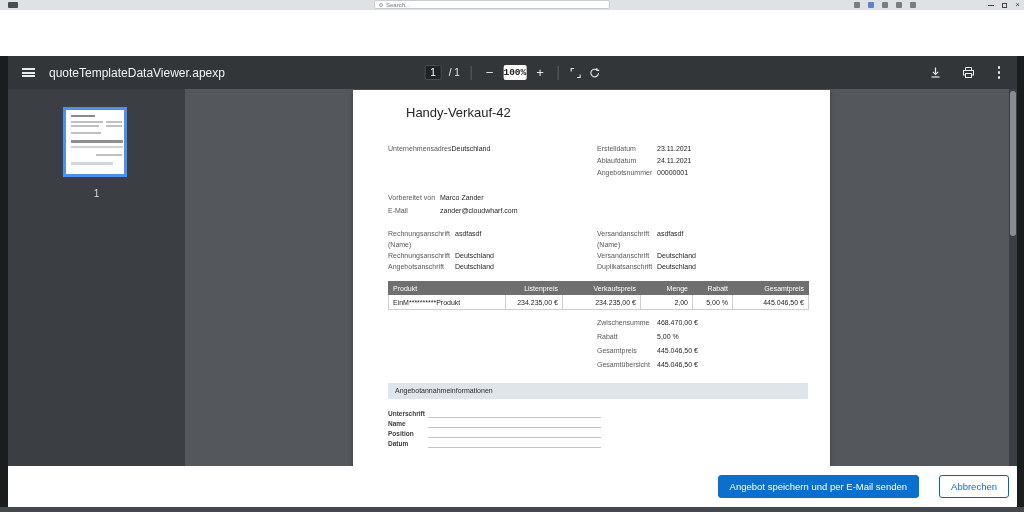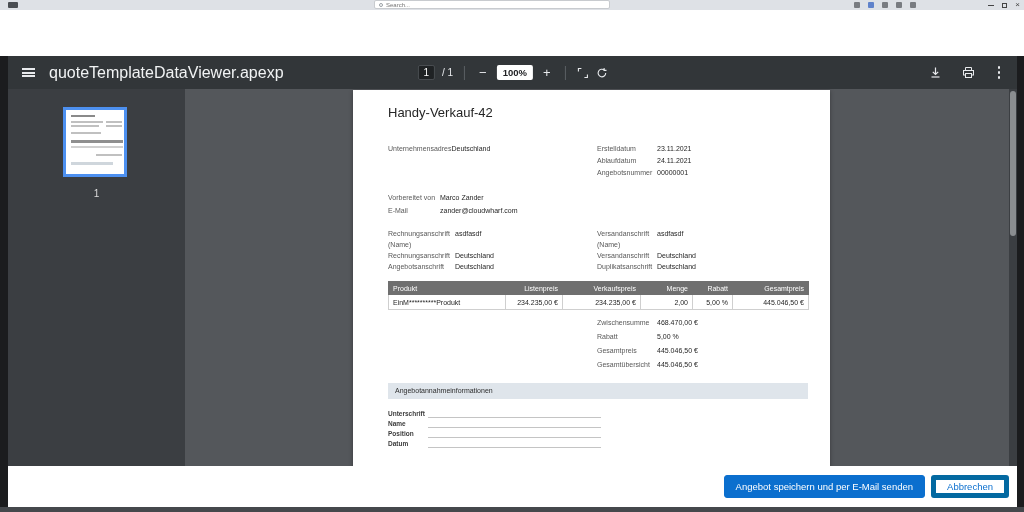--- a/index.html
+++ b/index.html
@@ -26,48 +26,48 @@
   
   .modal-header { position:absolute; top:10px; left:0; width:100%; height:46px; background:#fff; }
   .modal-title { text-align:center; line-height:46px; font-size:14px; color:#3e3e3c; }
 
   
   .pdf-toolbar { position:absolute; top:56px; left:8px; width:1009px; height:33px; background:#323639;
                  display:flex; align-items:center; padding:0 14px; color:#e8eaed; }
   .hamburger { width:13px; height:9px; border-top:2px solid #e8eaed; border-bottom:2px solid #e8eaed;
                position:relative; margin-right:14px; cursor:pointer; }
   .hamburger::after { content:""; position:absolute; left:0; right:0; top:2px; height:2px; background:#e8eaed; }
-  .filename { font-size:16px; color:#f1f3f4; }
+  .filename { font-size:12px; color:#f1f3f4; }
   .tb-center { position:absolute; left:50%; transform:translateX(-50%); display:flex; align-items:center; gap:7px; }
   .page-box { background:#1f2224; border:1px solid #494d51; border-radius:2px; min-width:9px; text-align:center;
               padding:1px 5px; font-size:10px; color:#fff; cursor:text; }
   .page-total { font-size:10px; color:#e8eaed; white-space:nowrap; }
   .tb-divider { width:1px; height:14px; background:#5c6064; margin:0 4px; }
   .zoom-btn { font-size:13px; color:#e8eaed; cursor:pointer; padding:0 3px; line-height:1; }
-  .zoom-box { background:#fff; color:#202124; border-radius:2px; padding:2px 6px; font-size:9.5px;
-              font-weight:bold; cursor:pointer; }
+  .zoom-box { background:#fff; color:#202124; border-radius:2px; padding:2px 0; font-size:9.5px;
+              font-weight:bold; cursor:pointer;font-family:Liberation Mono, monospace; }
   .tb-icon { display:flex; align-items:center; cursor:pointer; }
   .tb-right { margin-left:auto; display:flex; align-items:center; gap:20px; }
   .kebab { display:flex; flex-direction:column; gap:2.5px; cursor:pointer; padding:0 3px; }
   .kebab i { width:2.5px; height:2.5px; border-radius:50%; background:#e8eaed; display:block; }
 
   
   .viewer { position:absolute; top:89px; left:8px; width:1009px; height:377px; background:#54575b; overflow:hidden; }
   .thumb-rail { position:absolute; left:0; top:0; width:177px; height:100%; background:#3b3e42; }
   .thumb { position:absolute; left:55px; top:18px; width:64px; height:70px; background:#fff;
            border:3px solid #4d90f0; cursor:pointer; }
   .thumb i { position:absolute; display:block; }
   .thumb-num { position:absolute; left:0; top:99px; width:177px; text-align:center; font-size:10px; color:#dcdcdc; }
   .vscroll { position:absolute; right:0; top:0; width:8px; height:100%; background:#3b3e42; cursor:pointer; }
   .vthumb { position:absolute; top:2px; left:1px; width:6px; height:145px; background:#8a8d90; border-radius:3px; }
 
   
   .page { position:absolute; left:345px; top:1px; width:477px; height:378px; background:#fff;
           box-shadow:0 1px 4px rgba(0,0,0,.35); }
-  .doc-title { position:absolute; left:35px; top:15px; font-size:13px; color:#252525; }
+  .doc-title { position:absolute; left:53px; top:15px; font-size:13px; color:#252525; }
   .kvrow { display:flex; align-items:flex-start; }
   .k { color:#595959; font-size:7px; flex:0 0 auto; }
   .v { color:#262626; font-size:7px; }
   .pre { white-space:pre-line; }
   .w52 { width:52px; } .w60 { width:60px; } .w67 { width:67px; }
   .company { position:absolute; left:35px; top:53px; line-height:11px; }
   .meta { position:absolute; left:244px; top:53px; line-height:12px; }
   .prepared { position:absolute; left:35px; top:101px; line-height:13px; }
   .addr-left { position:absolute; left:35px; top:138px; line-height:11px; }
   .addr-right { position:absolute; left:244px; top:138px; line-height:11px; }
@@ -81,24 +81,24 @@
   .totals { position:absolute; left:244px; top:226px; line-height:14px; }
   .section-band { position:absolute; left:35px; top:293px; width:420px; height:16px; background:#dfe5eb;
                   color:#2d2d2d; font-size:7px; line-height:16px; padding-left:7px; }
   .sig { position:absolute; left:35px; top:318px; width:213px; }
   .sig-row { display:flex; align-items:flex-end; height:10px; }
   .sig-label { width:40px; font-size:6.5px; font-weight:bold; color:#3c3c3c; line-height:9px; }
   .sig-line { flex:1; border-bottom:1px solid #c4c4c4; height:7px; }
 
   
   .footer { position:absolute; left:8px; top:466px; width:1009px; height:41px; background:#fff;
-            display:flex; align-items:center; justify-content:flex-end; gap:6px; padding-right:8px; }
+            display:flex; align-items:center; justify-content:flex-end; gap:20px; padding-right:8px; }
   .btn { height:23px; border-radius:3px; font-size:9.5px; padding:0 11px; cursor:pointer; font-family:inherit; }
   .btn.primary { background:#0b6fce; border:1px solid #0b6fce; color:#fff; }
-  .btn.neutral { background:#fff; border:5px solid #0369a1; color:#0b6fce; }
+  .btn.neutral { background:#fff; border:1px solid #0369a1; color:#0b6fce; }
 
   
   .frame-left { position:absolute; left:0; top:56px; width:8px; height:451px; background:#1b1c1e; }
   .frame-right { position:absolute; left:1017px; top:56px; width:7px; height:451px; background:#1b1c1e; }
   .bottom-strip { position:absolute; left:0; top:507px; width:100%; height:5px; background:#45484c; }
 </style>
 </head>
 <body>
 
 <div class="screen">

